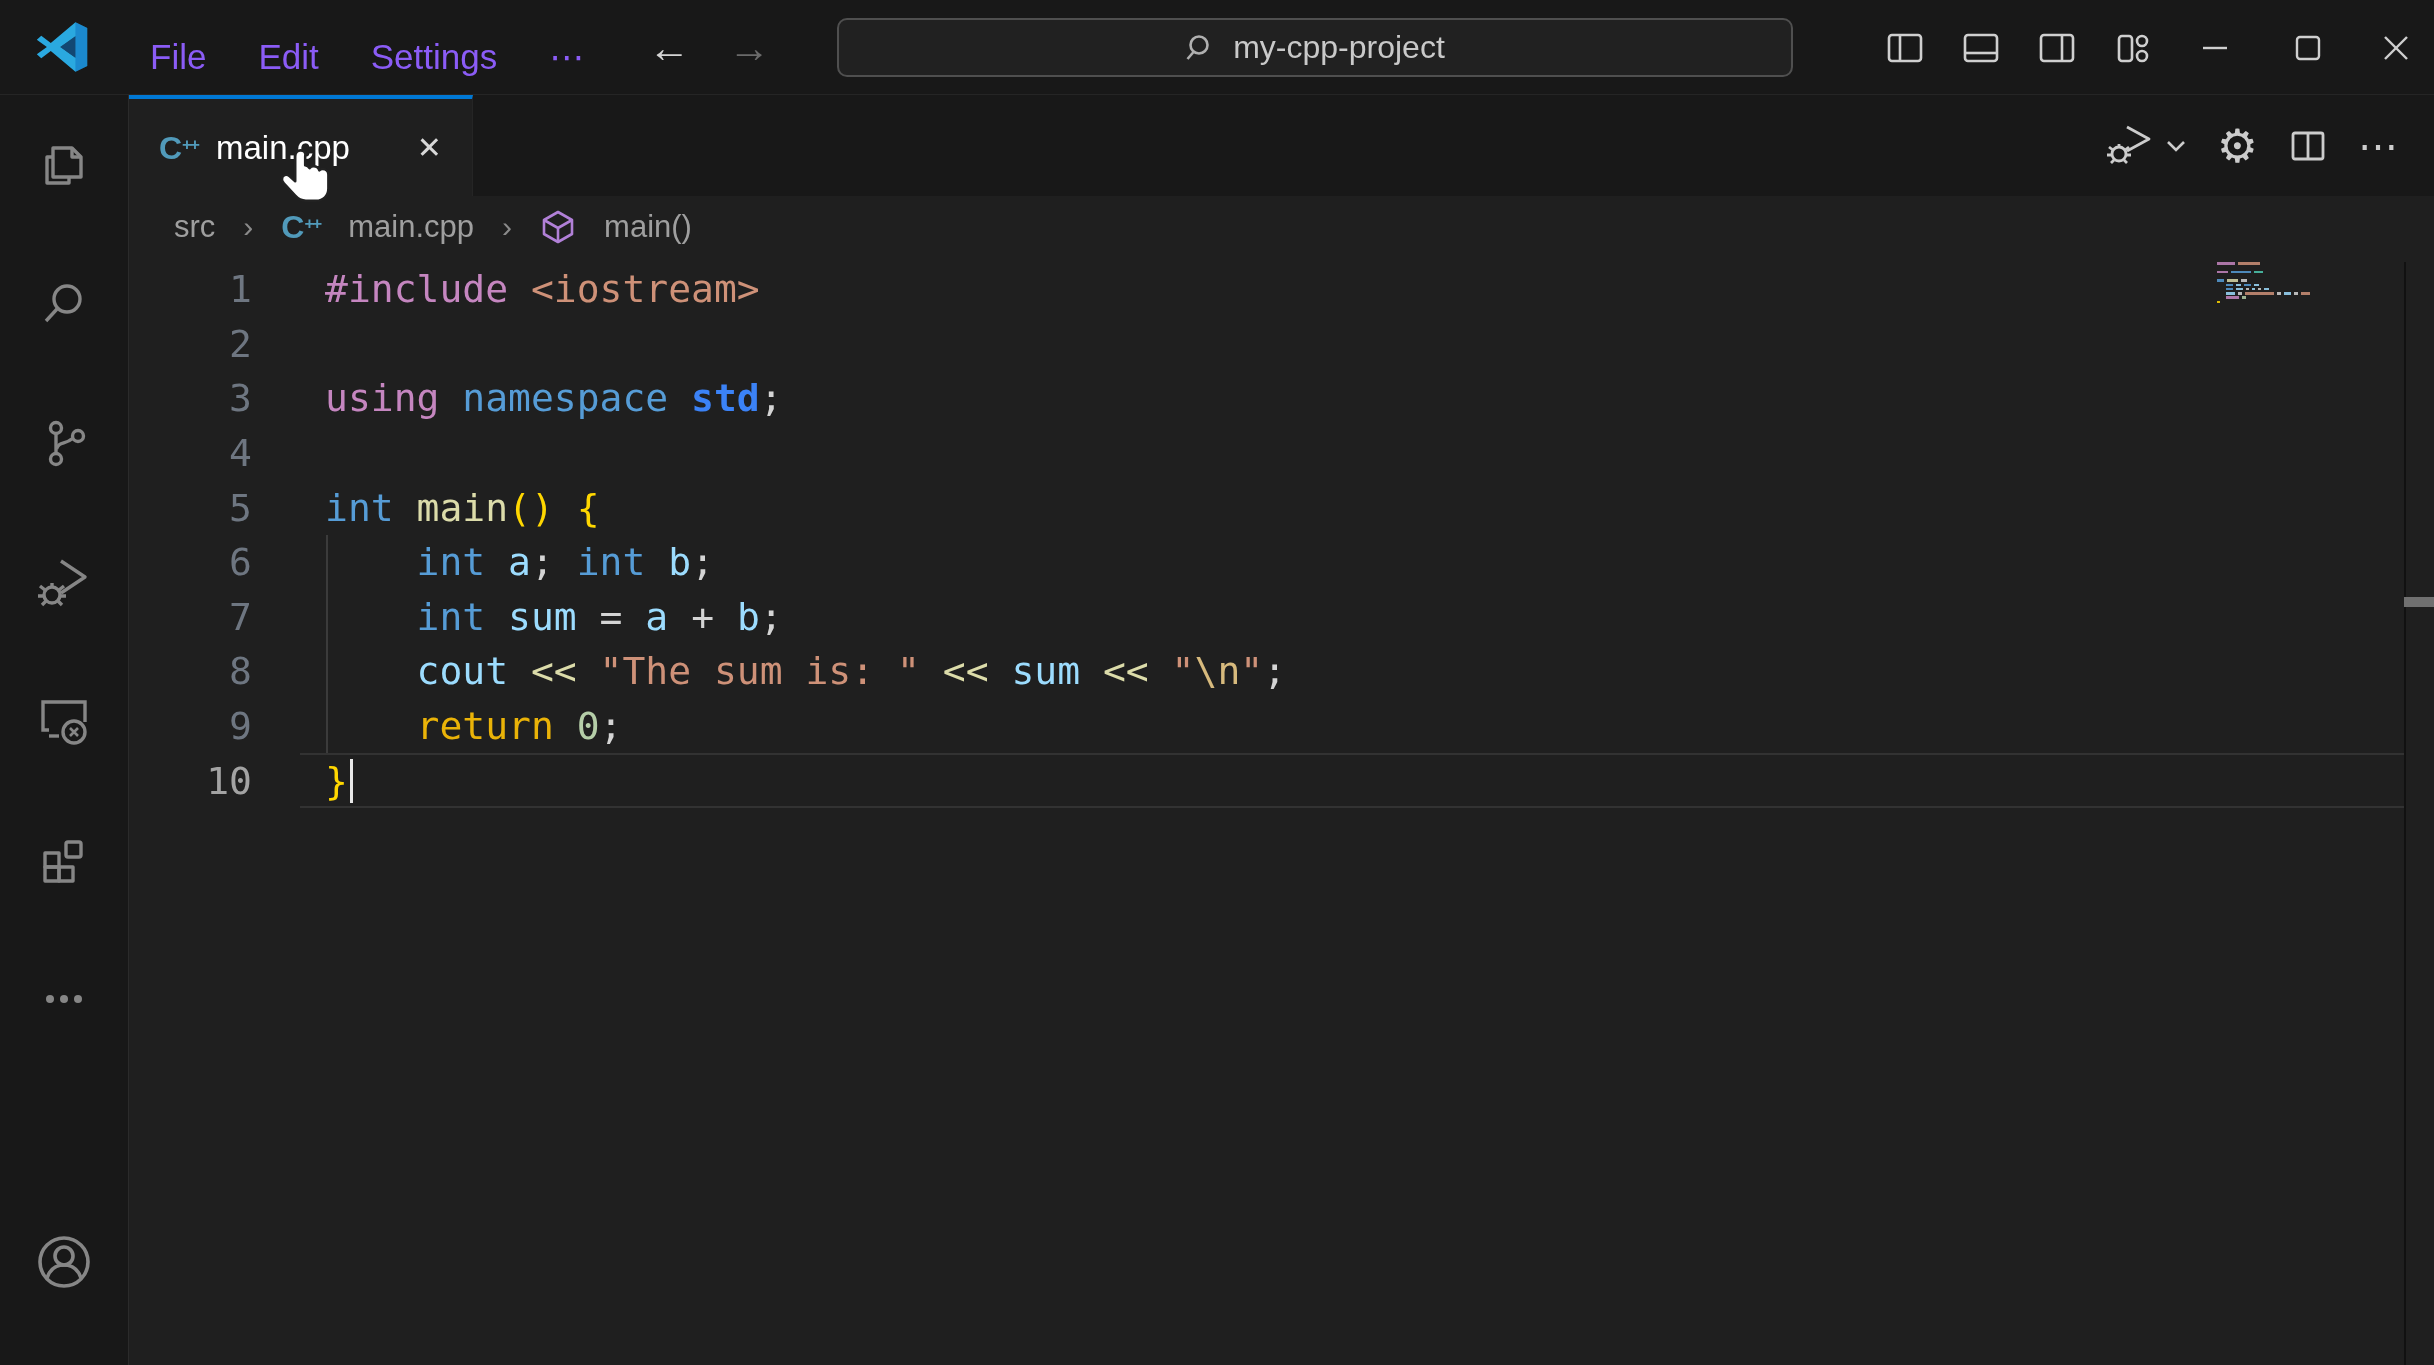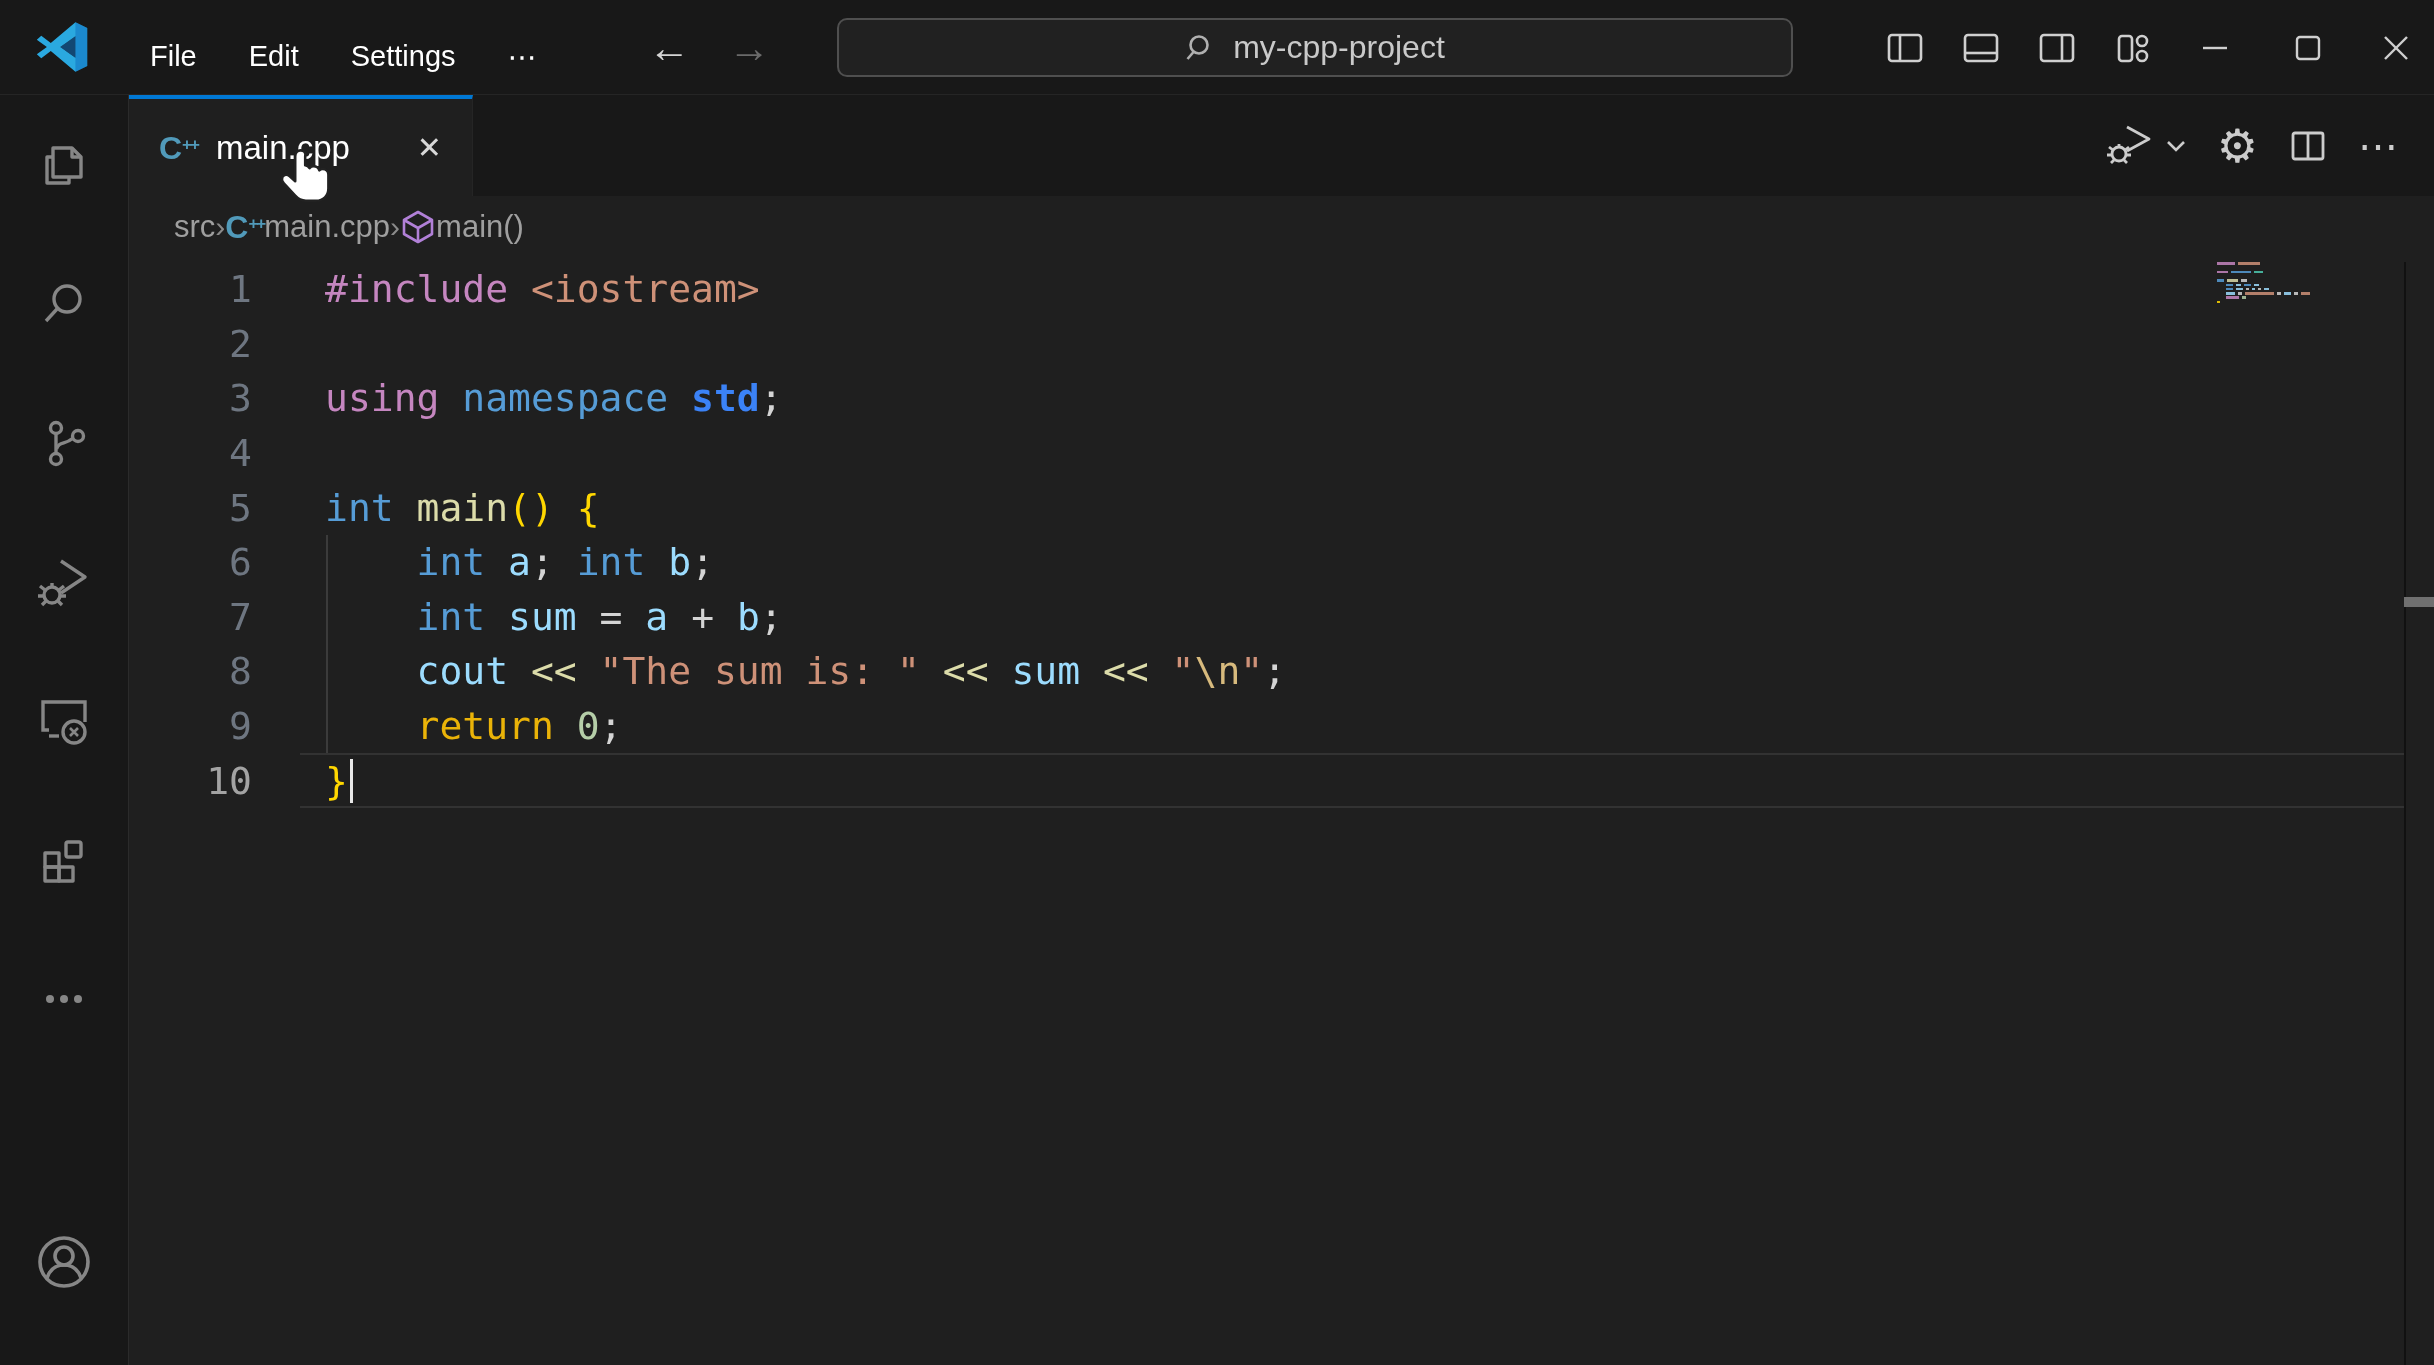--- a/index.html
+++ b/index.html
@@ -8,21 +8,21 @@
   body{background:#1f1f1f; overflow:hidden; position:relative;
        font-family:"Liberation Sans", sans-serif; color:#cccccc;}
   svg{display:block;}
 
   
   .titlebar{position:absolute; left:0; top:0; width:2434px; height:95px;
             background:#181818; border-bottom:1px solid #252525;
             display:flex; align-items:center;}
   .vscode-logo{margin-left:34px; flex:none;}
   .menus{display:flex; margin-left:36px; gap:4px;}
-  .menu-item{font-size:29px; color:#ffffff; padding:8px 24px; border-radius:8px; cursor:default;margin-top:20px;}
+  .menu-item{font-size:35px; color:#8b5cf6; padding:8px 24px; border-radius:8px; cursor:default;margin-top:20px;}
   .nav-arrows{position:absolute; left:648px; top:0; height:95px; display:flex; align-items:center; gap:38px;}
   .nav-arrow{font-size:42px; line-height:1;}
   .nav-back{color:#d4d4d4;}
   .nav-forward{color:#6a6a6a;}
   .searchbox{position:absolute; left:837px; top:18px; width:956px; height:59px;
              border:2px solid #4f4f4f; border-radius:10px; background:#212121;
              display:flex; align-items:center; justify-content:center; gap:16px;
              color:#c9c9c9; font-size:32px;}
   .win-btn{position:absolute; top:0; height:95px; width:76px;
            display:flex; align-items:center; justify-content:center;}
@@ -50,21 +50,21 @@
                   align-items:center; gap:30px; padding-right:34px; color:#cccccc;}
   .gear-glyph{font-size:46px; color:#cccccc; line-height:1;}
   .more-glyph{font-size:40px; color:#cccccc; line-height:1; letter-spacing:2px;}
   
   .cpp-icon{color:#519aba; font-weight:bold; white-space:nowrap; line-height:1;}
   .cpp-icon b{font-size:32px;}
   .cpp-icon i{font-style:normal; font-size:17px; vertical-align:9px; letter-spacing:-2px;}
   
   .editor-body{position:absolute; left:0; top:101px; right:0; bottom:0; background:#1f1f1f;}
   .breadcrumb{height:62px; display:flex; align-items:center; padding-left:45px;
-              gap:0; font-size:31px; color:#9f9f9f;}
+              gap:28px; font-size:31px; color:#9f9f9f;}
   .crumb-sep{color:#8a8a8a; font-size:30px;}
   .code-area{position:relative; padding-top:4px;}
   .code-line{height:54.6px; display:flex; align-items:center;
              font-family:"DejaVu Sans Mono", monospace;}
   .ln{width:123px; text-align:right; font-size:38px; color:#6e7681; flex:none;}
   .ln.active{color:#a3a3a3;}
   .lt{margin-left:73px; font-size:38px; white-space:pre;}
   .indent-guide{position:absolute; left:197px; top:339px; width:2px; height:218px; background:#3b3b3b;}
   .current-line{position:absolute; left:171px; top:557px; width:2104px; height:55px;
                 border-top:2px solid #323232; border-bottom:2px solid #323232;}

